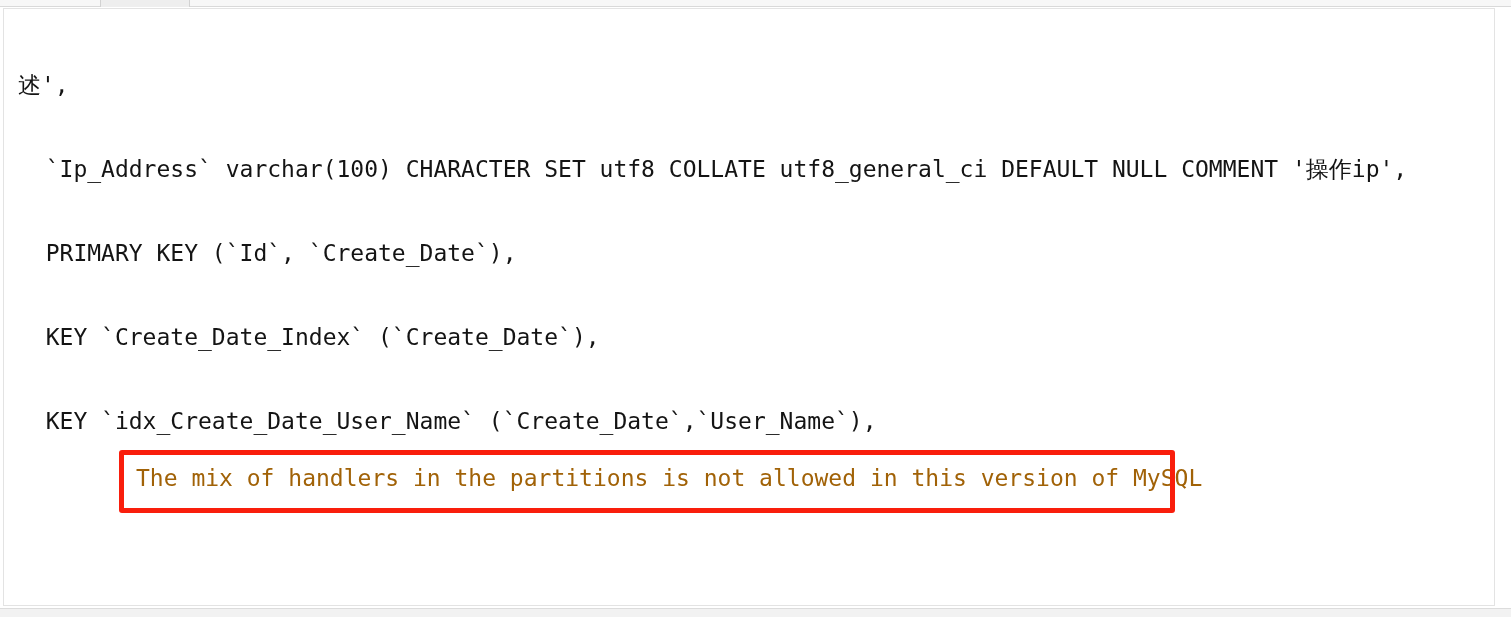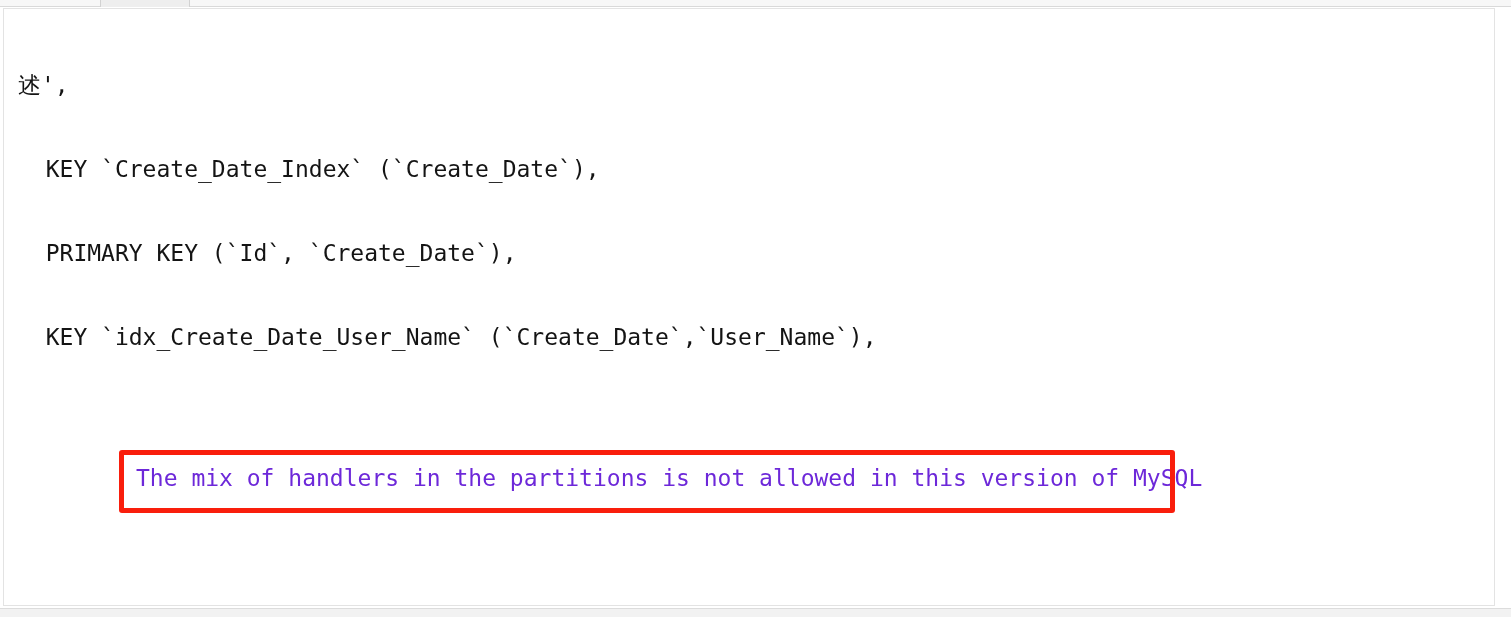--- a/index.html
+++ b/index.html
@@ -108,37 +108,38 @@
     box-sizing: border-box;
   }
   .annot-text {
     position: absolute;
     left: 136px;
     top: 464px;
     white-space: pre;
     font-family: "DejaVu Sans Mono", monospace;
     font-size: 23px;
     line-height: 28px;
-    color: #6d28d9;
+    color: #a16207;
   }
 </style>
 </head>
 <body>
 
 <div class="screen">
 
   <div class="tabbar">
     <div class="tab"></div>
   </div>
 
   <div class="panel">
     <div class="console">
       <div class="line">述',</div>
+      <div class="line">  `Ip_Address` varchar(100) CHARACTER SET utf8 COLLATE utf8_general_ci DEFAULT NULL COMMENT '操作ip',</div>
+      <div class="line">  PRIMARY KEY (`Id`, `Create_Date`),</div>
       <div class="line">  KEY `Create_Date_Index` (`Create_Date`),</div>
-      <div class="line">  PRIMARY KEY (`Id`, `Create_Date`),</div>
       <div class="line">  KEY `idx_Create_Date_User_Name` (`Create_Date`,`User_Name`),</div>
       
       
       
       
       
       
       
       
       

